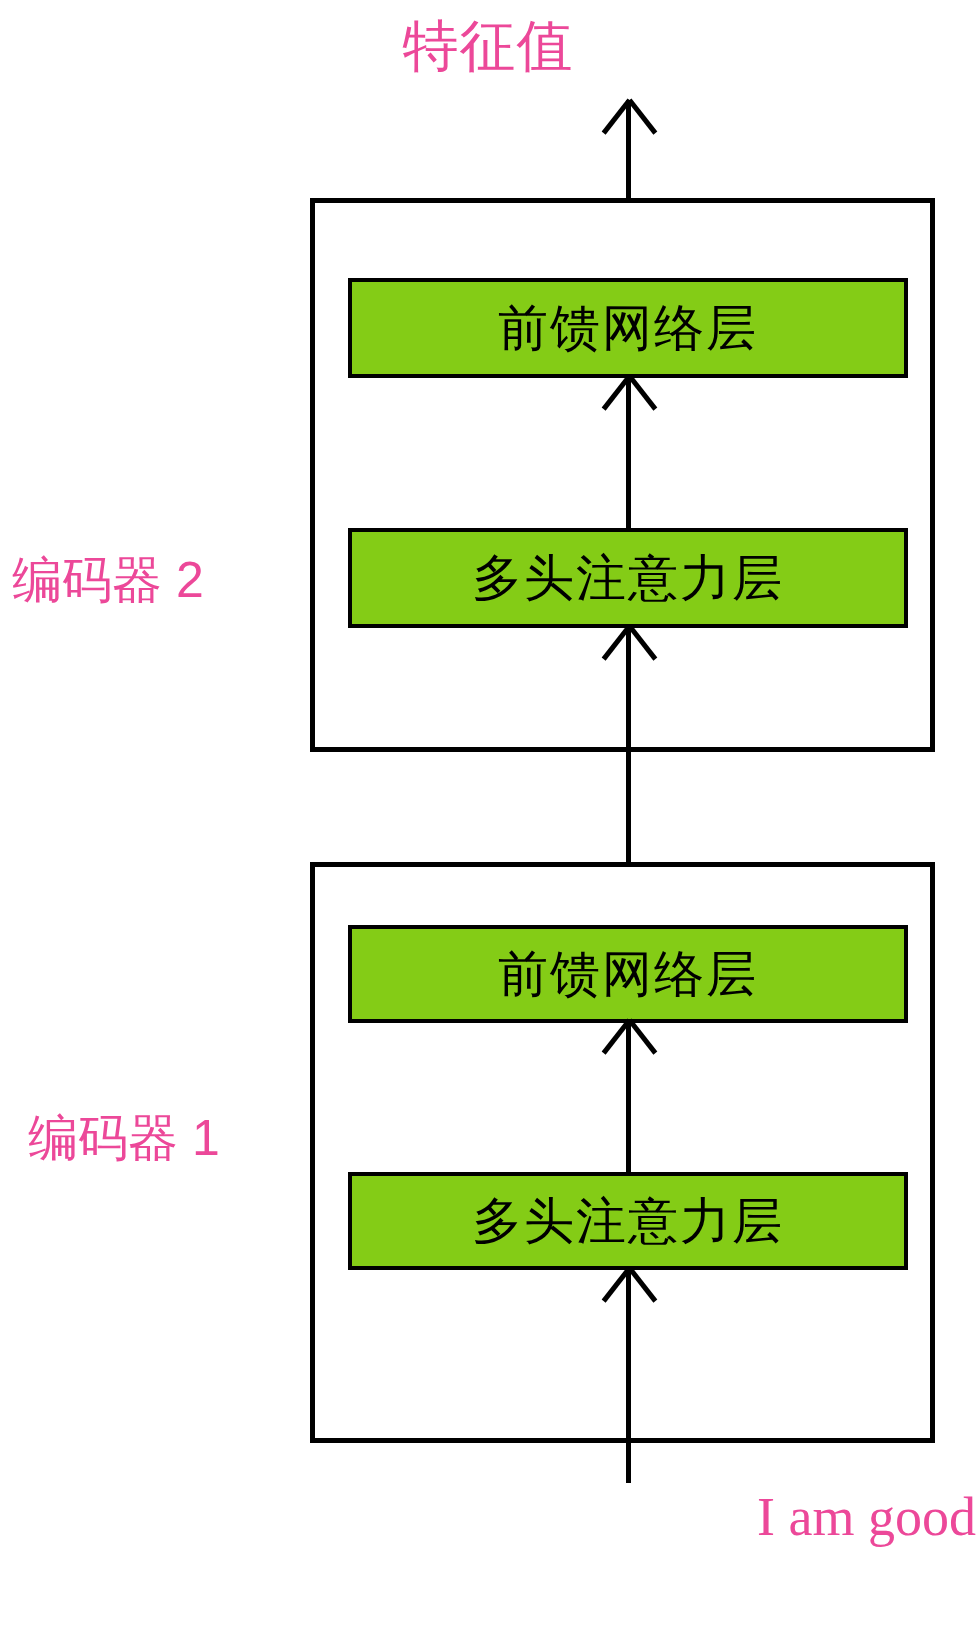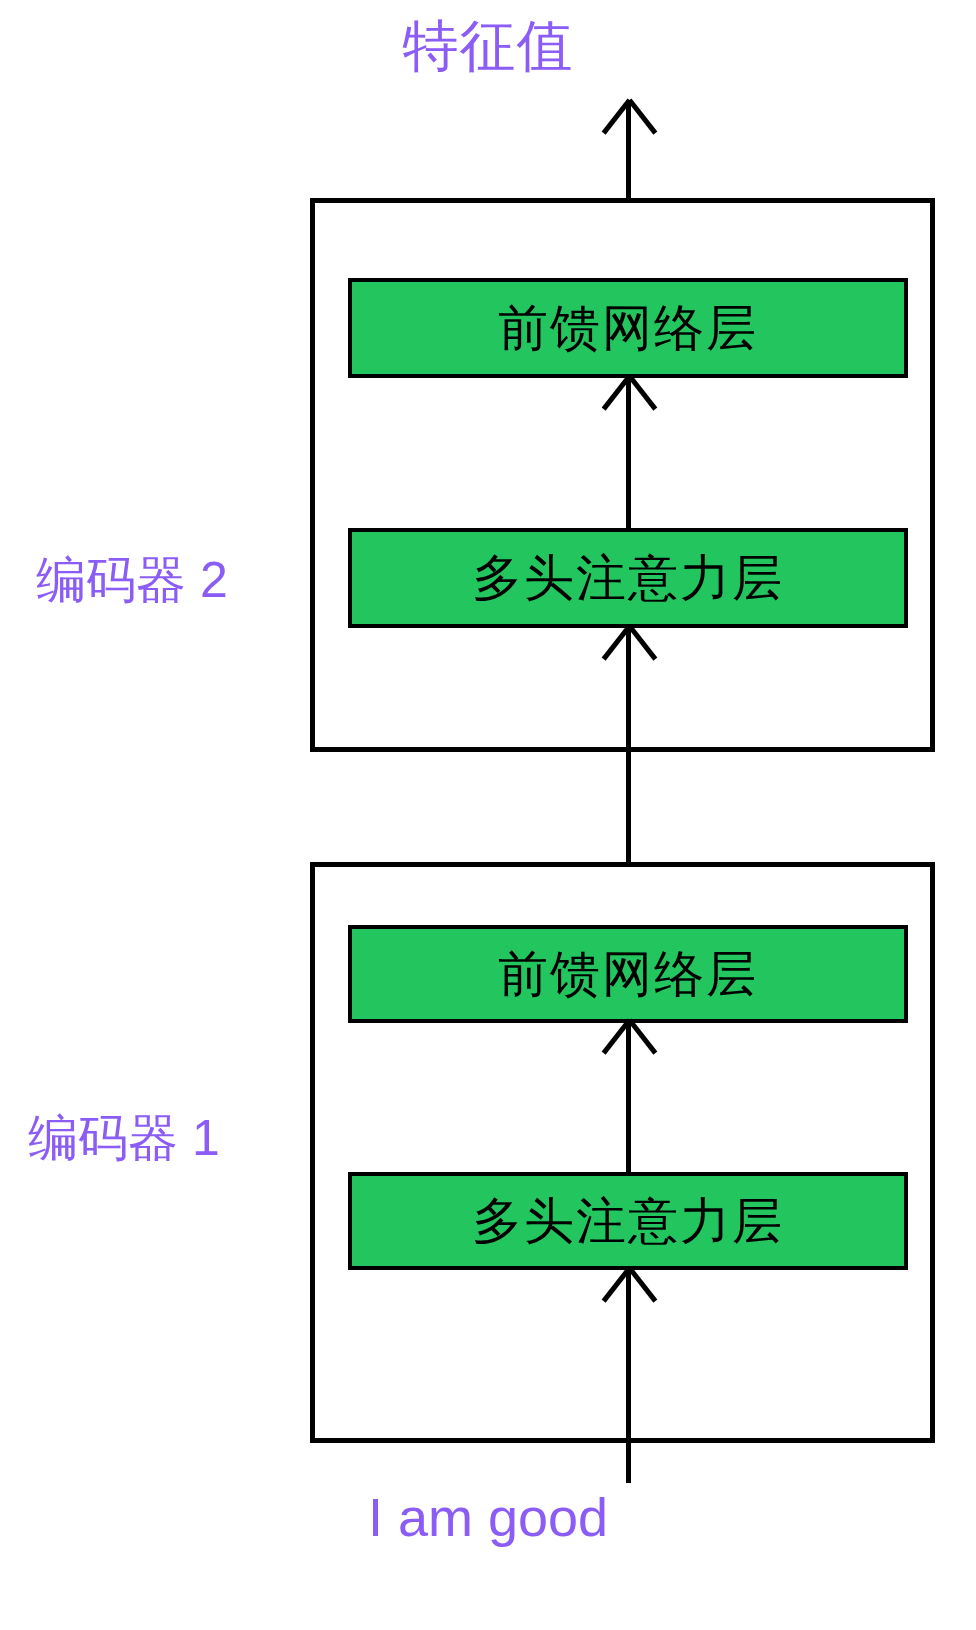--- a/index.html
+++ b/index.html
@@ -14,42 +14,43 @@
     background: #ffffff;
     font-family: "Liberation Sans", "DejaVu Sans", sans-serif;
     color: #000000;
     overflow: hidden;
   }
 
   
   .text-label {
     position: absolute;
     white-space: nowrap;
-    color: #8b5cf6;
+    color: #ec4899;
     line-height: 1;
   }
   #output-label {
     left: 0;
     right: 0;
     top: 18px;
     text-align: center;
     font-size: 56px;
     letter-spacing: 1px;
   }
 
   #input-label {
     left: 0;
     right: 0;
     top: 1490px;
-    text-align: center;
+    text-align: right;
     font-size: 54px;
+    font-family: Liberation Serif, serif;
   }
 
   #encoder2-label {
-    left: 36px;
+    left: 12px;
     top: 555px;
     font-size: 50px;
   }
   #encoder1-label {
     left: 28px;
     top: 1075px;
     font-size: 50px;
     margin-top: 38px;
   }
 
@@ -65,21 +66,21 @@
   #encoder2-box { top: 198px;  height: 554px; }
   #encoder1-box { top: 862px;  height: 581px; }
 
   
   .layer-box {
     position: absolute;
     left: 348px;
     width: 560px;
     box-sizing: border-box;
     border: 4px solid #000;
-    background: #22c55e;
+    background: #84cc16;
     display: flex;
     align-items: center;
     justify-content: center;
     z-index: 6;
   }
   .layer-box .layer-text {
     font-size: 50px;
     line-height: 1;
     letter-spacing: 2px;
     white-space: nowrap;

